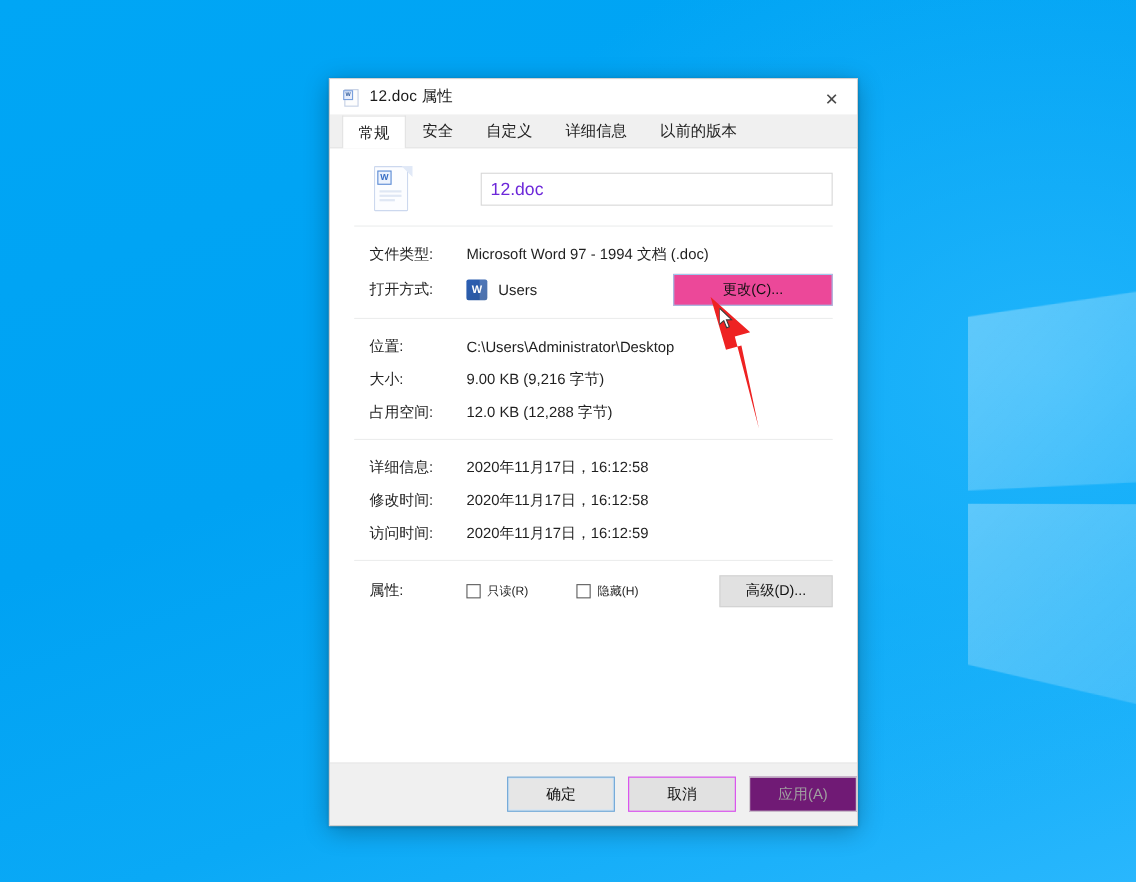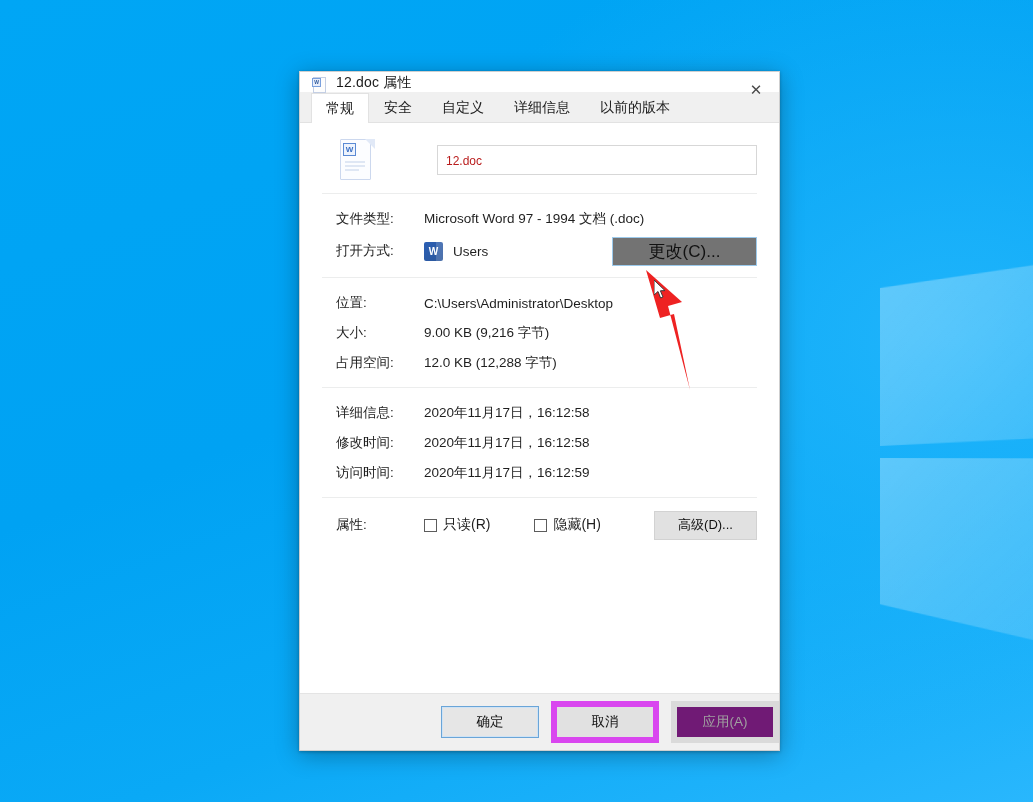--- a/index.html
+++ b/index.html
@@ -49,24 +49,24 @@
     height: 678px;
     background: #f0f0f0;
     border: 1px solid #cfcfcf;
     box-shadow: 0 4px 22px rgba(0,0,0,0.30), 0 1px 3px rgba(0,0,0,0.25);
     display: flex;
     flex-direction: column;
   }
 
   
   #titlebar {
-    height: 20px;
+    height: 32px;
     background: #ffffff;
     display: flex;
-    align-items: flex-end;
+    align-items: center;
     flex: none;
     position: relative;
   }
   #title-icon {
     width: 16px; height: 16px;
     margin-left: 11px;
     position: relative;
   }
   #title-icon .pg {
     position: absolute; left: 2px; top: 1px;
@@ -186,22 +186,22 @@
   }
   #doc-icon .l1 { top: 24px; width: 20px; }
   #doc-icon .l2 { top: 28px; width: 20px; }
   #doc-icon .l3 { top: 32px; width: 14px; }
   #name-input {
     margin-left: 59px;
     flex: 1 1 auto;
     height: 30px;
     background: #fff;
     border: 1px solid #d7d7d7;
-    font-size: 12px;
-    color: #b91c1c;
+    font-size: 16px;
+    color: #6d28d9;
     padding: 0 8px;
     line-height: 30px;
     box-sizing: border-box;
     cursor: text;
   }
 
   
   .grp { padding: 10px 0 9px 0; }
   .row {
     display: flex;
@@ -240,36 +240,36 @@
     position: absolute;
     right: 0; top: 0;
     width: 7px; height: 19px;
     background: rgba(255,255,255,0.16);
   }
   #change-btn {
     position: absolute;
     right: 0;
     width: 143px;
     height: 27px;
-    background: #737373;
+    background: #ec4899;
     border: 1px solid #9ccaec;
-    font-size: 17px;
+    font-size: 13px;
     color: #111;
     display: flex;
     align-items: center;
     justify-content: center;
     cursor: default;
   }
 
   
   #attr-row { min-height: 34px; }
   .chk {
     display: flex;
     align-items: center;
-    font-size: 14px;
+    font-size: 11px;
     color: #1f1f1f;
     cursor: default;
   }
   .chk .box {
     width: 13px; height: 13px;
     border: 1px solid #5c5c5c;
     background: #fff;
     margin-right: 6px;
     box-sizing: border-box;
   }
@@ -300,21 +300,21 @@
     justify-content: flex-end;
     gap: 12px;
   }
   .btn {
     width: 96px;
     height: 30px;
     font-size: 13.5px;
     display: flex;
     align-items: center;
     justify-content: center;
-    border: 6px solid #d946ef;
+    border: 1px solid #d946ef;
     background: #e1e1e1;
     color: #111;
     cursor: default;
   }
   .btn.default {
     border: 1px solid #6aa5d8;
     background: #e6e6e6;
     box-shadow: 0 0 0 1px #cfe3f5 inset;
   }
   .btn.disabled { color: #a0a0a0; background: #701a75; border-color: #dadada; }

